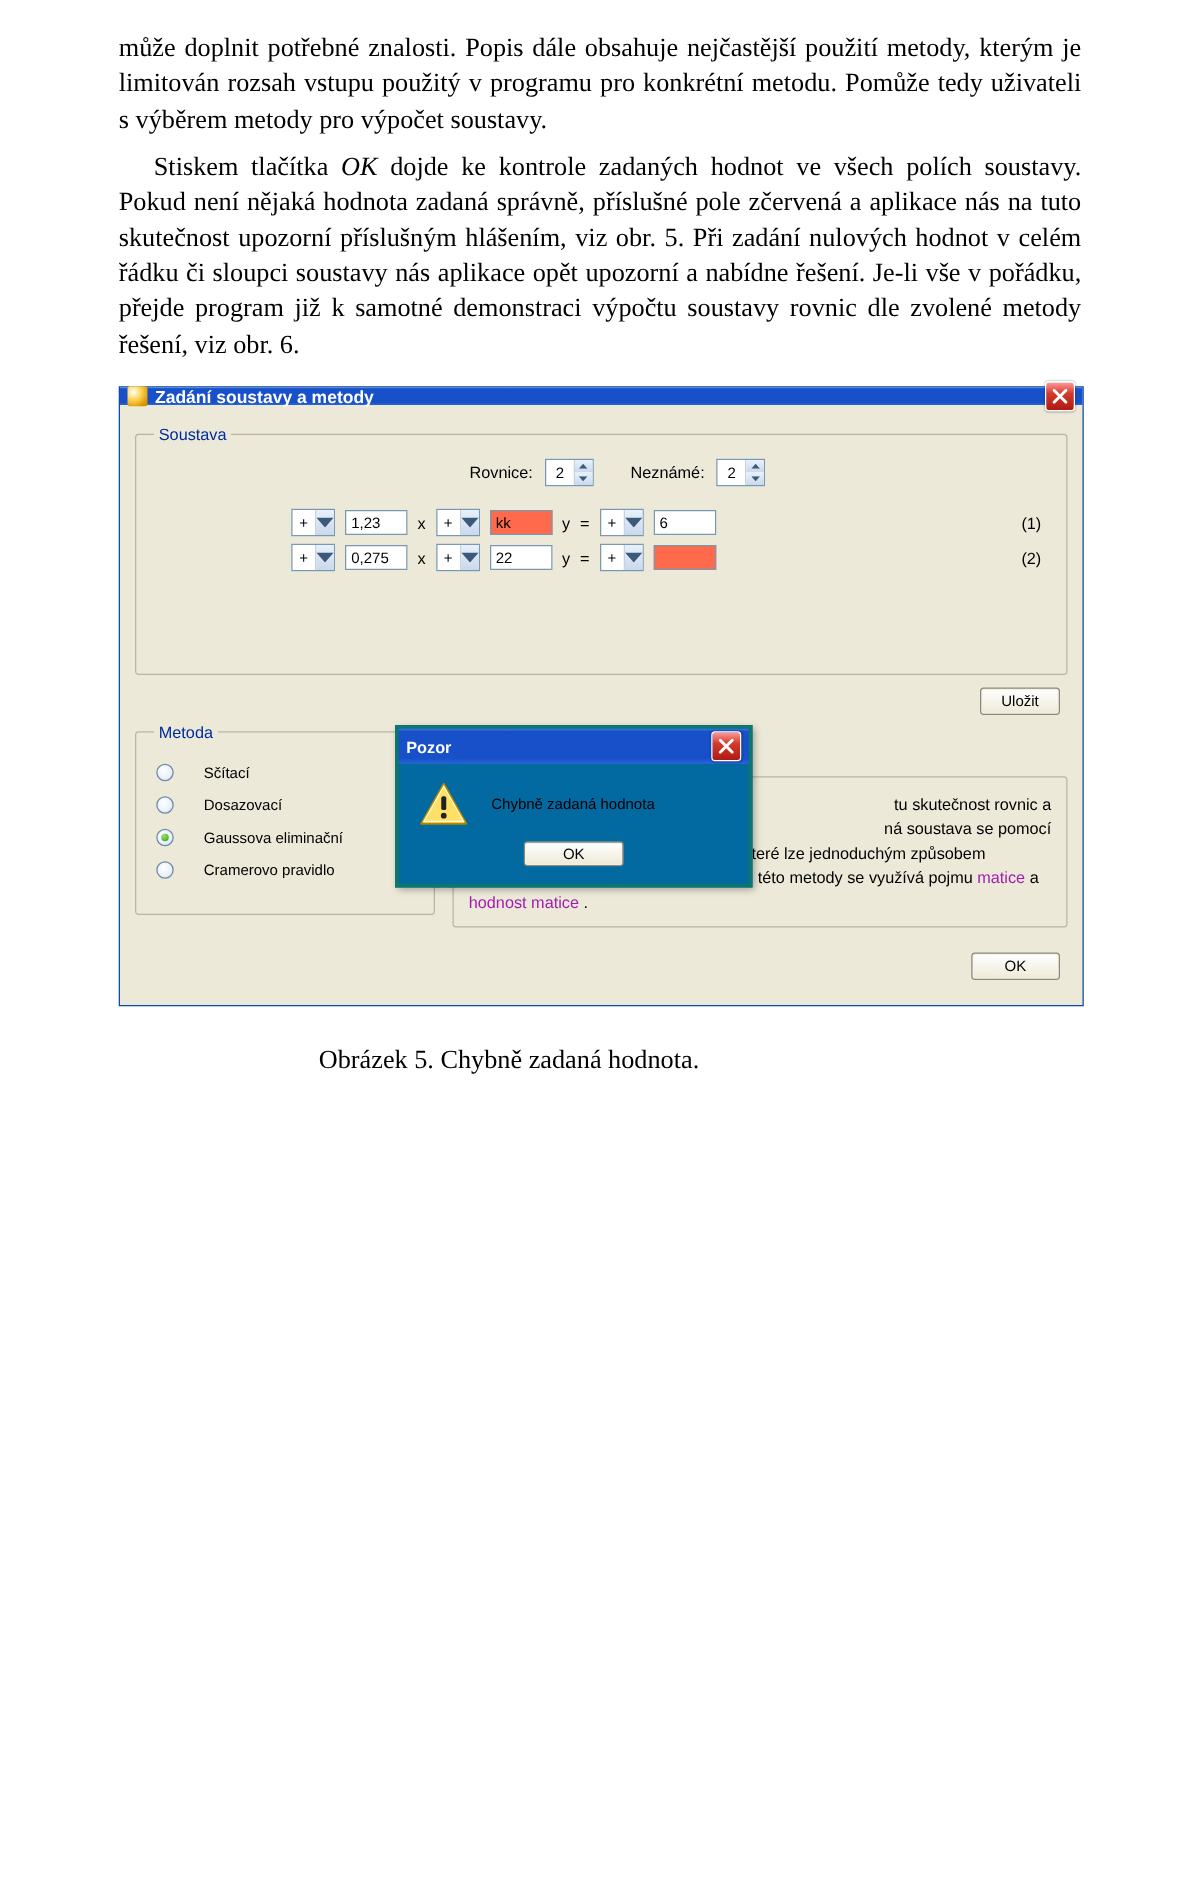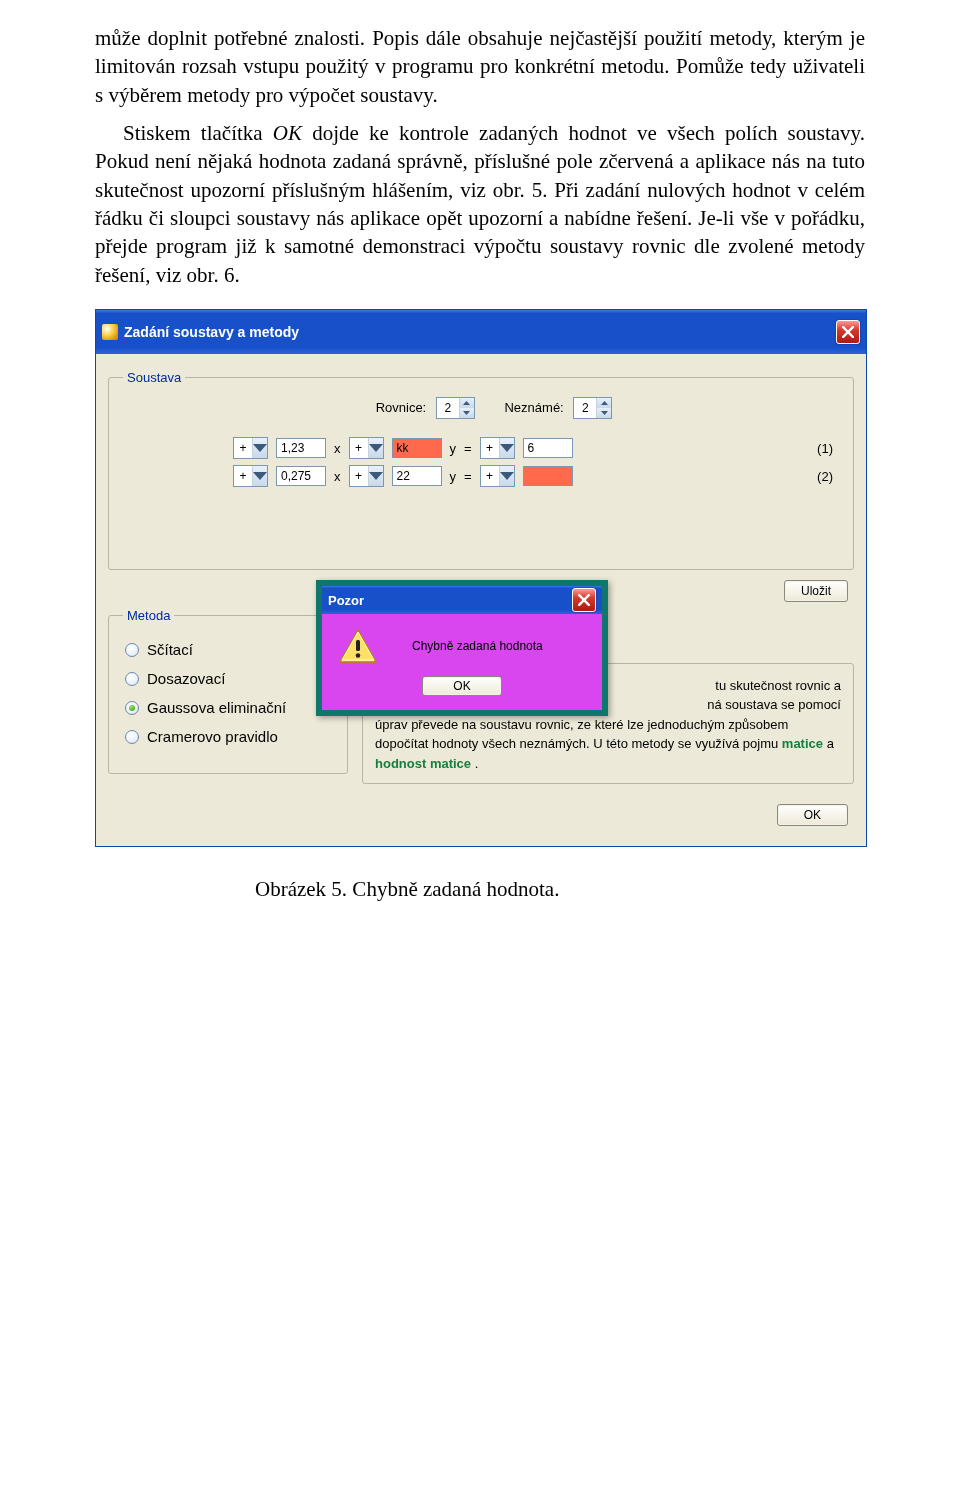--- a/index.html
+++ b/index.html
@@ -29,21 +29,21 @@
     font-family: Tahoma, Arial, sans-serif;
     font-size: 13px;
     border: 1px solid #0a4aa8;
     background: #ece9d8;
     width: 770px;
     position: relative;
   }
   .titlebar {
     background: linear-gradient(to bottom, #3b78e7 0%, #1750c9 8%, #1750c9 85%, #2a66d9 100%);
     color: #fff;
-    height: 44px;
+    height: 14px;
     display: flex;
     align-items: center;
     padding: 0 6px;
     font-weight: bold;
     font-size: 14px;
     gap: 6px;
   }
   .titlebar .icon {
     width: 16px; height: 16px;
     background: radial-gradient(circle at 30% 30%, #fff, #ffd34e 40%, #d89400 80%);
@@ -150,23 +150,23 @@
     font-size: 12px;
     box-shadow: 0 0 0 1px #f4f2e8 inset;
   }
   .lower-row {
     display: flex;
     gap: 14px;
     align-items: flex-end;
   }
   .metoda-box { width: 210px; }
   .radio-item {
-    display:flex; align-items:center; gap:8px;
+    display:flex; align-items:center; gap:24px;
     margin: 6px 0 12px 2px;
-    font-size: 15px;
+    font-size: 12px;
   }
   .radio {
     width: 12px; height: 12px; border-radius: 50%;
     border: 1px solid #6d8aa7;
     background: radial-gradient(circle at 40% 35%, #fff 0%, #e9f1fa 60%, #cad8e9 100%);
     position: relative;
   }
   .radio.checked::after {
     content:"";
     position:absolute; left:3px; top:3px; width:6px; height:6px; border-radius:50%;
@@ -181,41 +181,41 @@
     position: relative;
   }
   .popis-box .legend-like {
     position:absolute; top:-9px; left:10px; background:#ece9d8; padding:0 4px;
     color:#002a9f; font-size:13px;
   }
   .popis-text {
     font-size: 13px; line-height: 1.5;
     margin-top: 4px;
   }
-  .popis-text .lnk { color: #15803d; font-weight: bold; }
+  .popis-text .lnk { color: #a21caf; }
   .obscure {
     color: #888;
   }
   .ok-row {
     display:flex; justify-content:flex-end; margin: 20px 6px 6px 0;
   }
   
   .alert-dialog {
     position: absolute;
     left: 220px;
     top: 270px;
     width: 280px;
     font-family: Tahoma, Arial, sans-serif;
-    border: 6px solid #0f766e;
-    background: #d946ef;
+    border: 3px solid #0f766e;
+    background: #0369a1;
     box-shadow: 2px 2px 6px rgba(0,0,0,.35);
   }
   .alert-dialog .titlebar { height: 28px; font-size: 13px; }
   .alert-body {
-    display:flex; align-items:center; gap:34px;
+    display:flex; align-items:center; gap:18px;
     padding: 14px 18px 8px 16px;
     font-size: 12px;
   }
   .warn-icon {
     width: 40px; height: 36px;
     position: relative;
   }
   .warn-icon svg { width: 40px; height: 36px; }
   .alert-ok-row {
     display:flex; justify-content:center; padding: 4px 0 14px 0;

